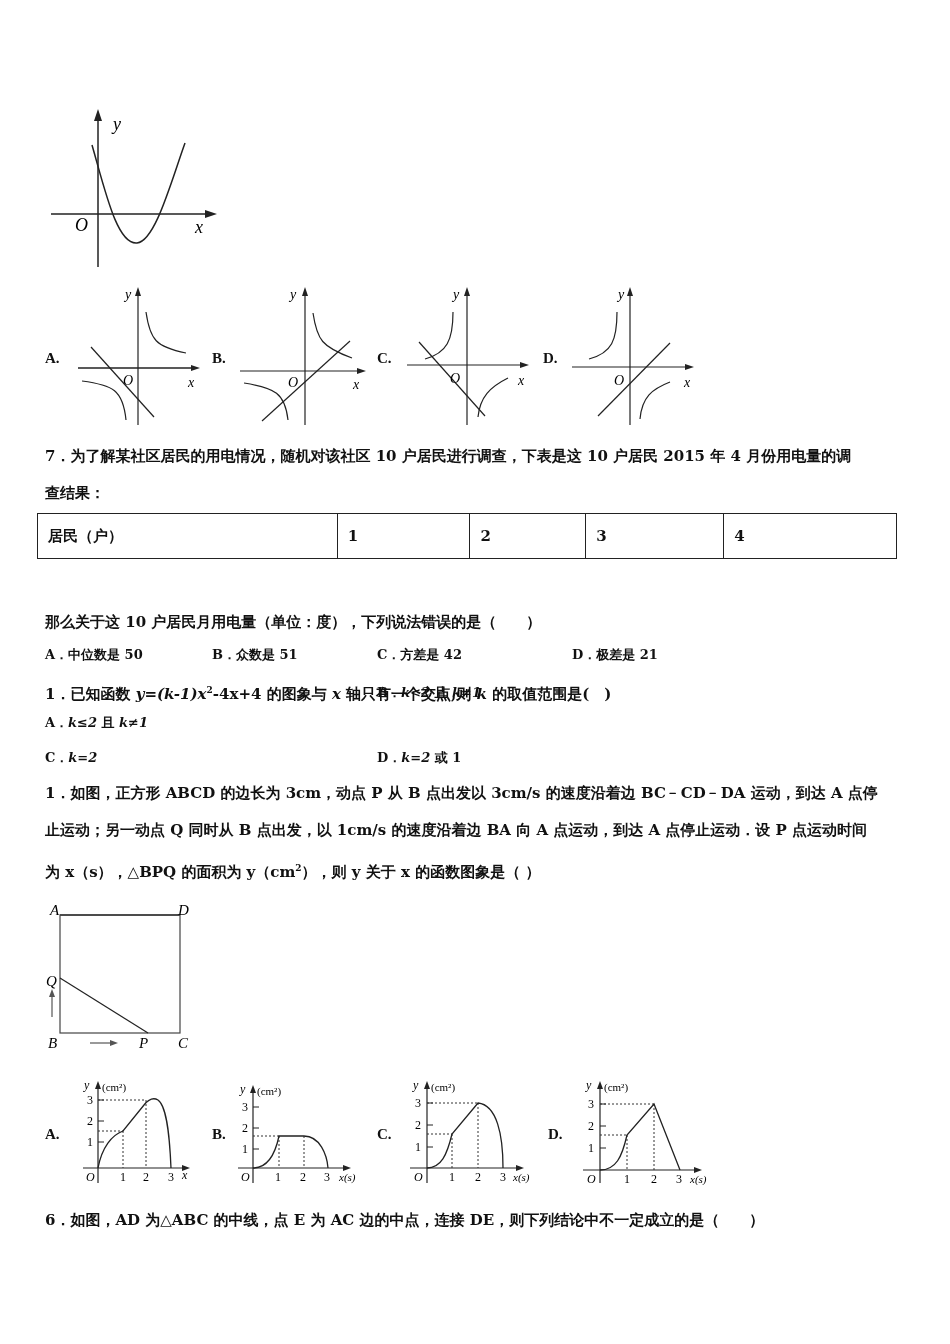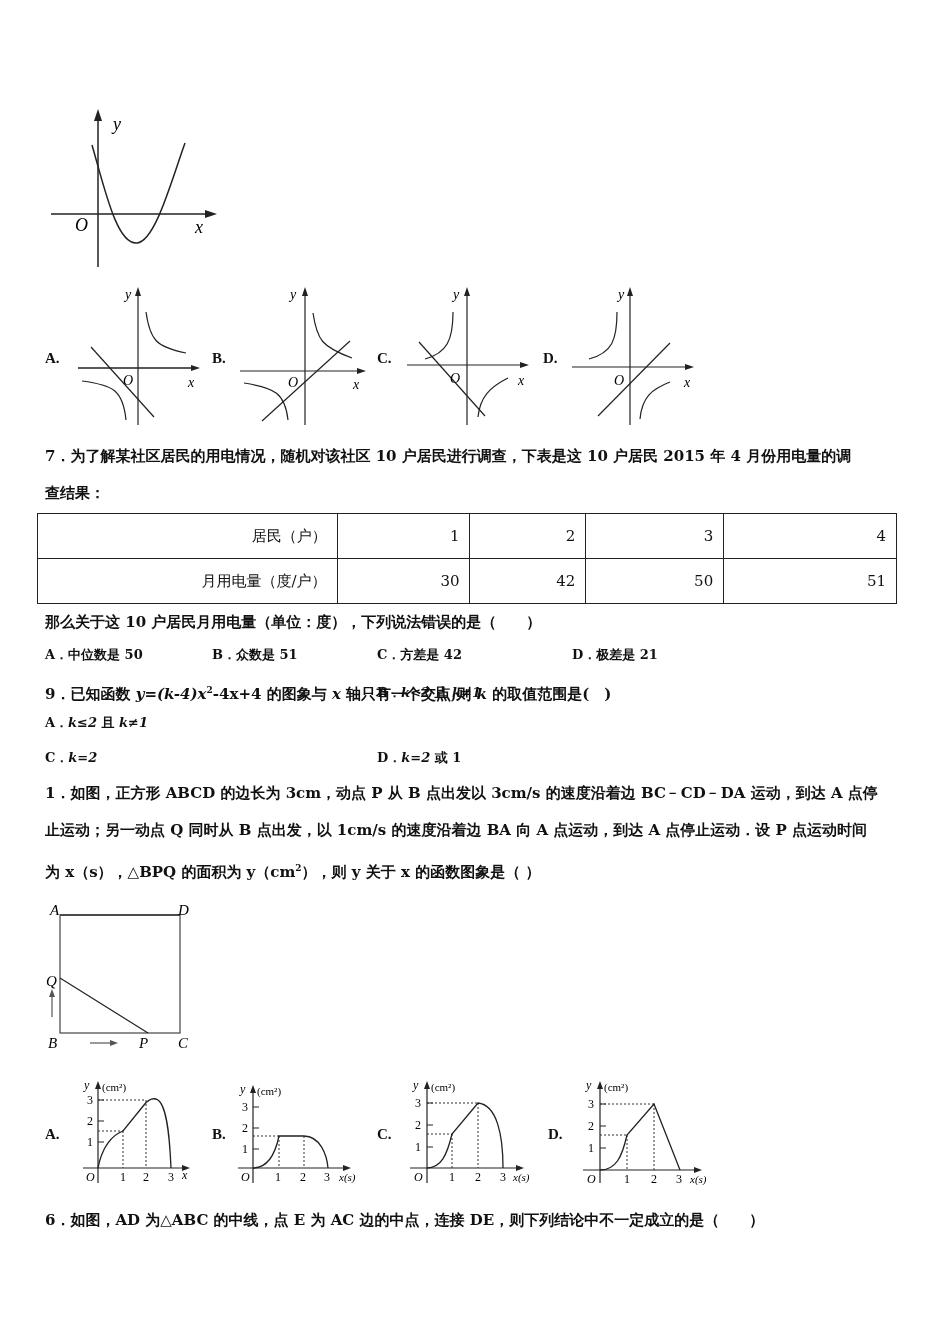--- a/index.html
+++ b/index.html
@@ -2,21 +2,21 @@
 <html><head>
 <meta charset="utf-8">
 <style>
   html,body{margin:0;padding:0;background:#fff;}
   body{width:950px;height:1344px;position:relative;overflow:hidden;font-family:"DejaVu Serif","Liberation Serif",serif;color:#111;}
   .abs{position:absolute;}
   .txt{font-size:15px;font-weight:bold;white-space:nowrap;line-height:20px;text-align:right;}
   .lbl{font-size:15px;font-weight:bold;font-family:"Liberation Serif",serif;}
   svg text{font-family:"Liberation Serif",serif;}
   table.q7{position:absolute;left:37px;top:513px;width:860px;border-collapse:collapse;}
-  table.q7 td{border:1.5px solid #222;height:44px;padding:0 10px;font-size:15px;font-weight:normal;vertical-align:middle;text-align:right;}
+  table.q7 td{border:1.5px solid #222;height:44px;padding:0 10px;font-size:15px;font-weight:bold;vertical-align:middle;}
   .opt{position:absolute;font-size:13px;font-weight:bold;white-space:nowrap;}
   i.m{font-style:italic;}
   sup{font-size:9px;}
 </style>
 </head>
 <body>
 
 <svg class="abs" style="left:45px;top:105px" width="175" height="170" viewBox="0 0 175 170">
   <line x1="53" y1="162" x2="53" y2="8" stroke="#222" stroke-width="1.5"></line>
   <polygon points="53,4 49,16 57,16" fill="#222"></polygon>
@@ -96,38 +96,31 @@
       <col style="width:173px">
     </colgroup>
   <tbody>
       <tr>
     <td>居民（户）</td>
     <td>1</td>
     <td>2</td>
     <td>3</td>
     <td>4</td>
   </tr>
-  <tr>
-    <td>月用电量（度/户）</td>
-    <td>30</td>
-    <td>42</td>
-    <td>50</td>
-    <td>51</td>
-  </tr>
 </tbody>
   </table>
 
 <div class="abs txt" style="left:45px;top:612px">那么关于这 10 户居民月用电量（单位：度），下列说法错误的是（　　）</div>
 <div class="opt" style="left:45px;top:646px">A．中位数是 50</div>
 <div class="opt" style="left:212px;top:646px">B．众数是 51</div>
 <div class="opt" style="left:377px;top:646px">C．方差是 42</div>
 <div class="opt" style="left:572px;top:646px">D．极差是 21</div>
 
 <div class="abs txt" style="left:45px;top:680px">
-  <span>9．已知函数 </span><i class="m">y=(k-4)x</i><sup>2</sup><span>-4x+4</span><span> 的图象与 </span><i class="m">x</i><span> 轴只有一个交点,则 </span><i class="m">k</i><span> 的取值范围是(　)</span>
+  <span>1．已知函数 </span><i class="m">y=(k-1)x</i><sup>2</sup><span>-4x+4</span><span> 的图象与 </span><i class="m">x</i><span> 轴只有一个交点,则 </span><i class="m">k</i><span> 的取值范围是(　)</span>
 </div>
 <div class="opt" style="left:45px;top:714px"><span>A．</span><i class="m">k≤2</i><span> 且 </span><i class="m">k≠1</i></div>
 <div class="opt" style="left:377px;top:684px"><span>B．</span><i class="m">k&lt;2</i><span> 且 </span><i class="m">k≠1</i></div>
 <div class="opt" style="left:45px;top:749px"><span>C．</span><i class="m">k=2</i></div>
 <div class="opt" style="left:377px;top:749px"><span>D．</span><i class="m">k=2</i><span> 或 1</span></div>
 
 <div class="abs txt" style="left:45px;top:783px">1．如图，正方形 ABCD 的边长为 3cm，动点 P 从 B 点出发以 3cm/s 的速度沿着边 BC﹣CD﹣DA 运动，到达 A 点停</div>
 <div class="abs txt" style="left:45px;top:820px">止运动；另一动点 Q 同时从 B 点出发，以 1cm/s 的速度沿着边 BA 向 A 点运动，到达 A 点停止运动．设 P 点运动时间</div>
 <div class="abs txt" style="left:45px;top:858px">
   <span>为 x（s），△BPQ 的面积为 y（cm</span><sup>2</sup><span>），则 y 关于 x 的函数图象是（ ）</span>

